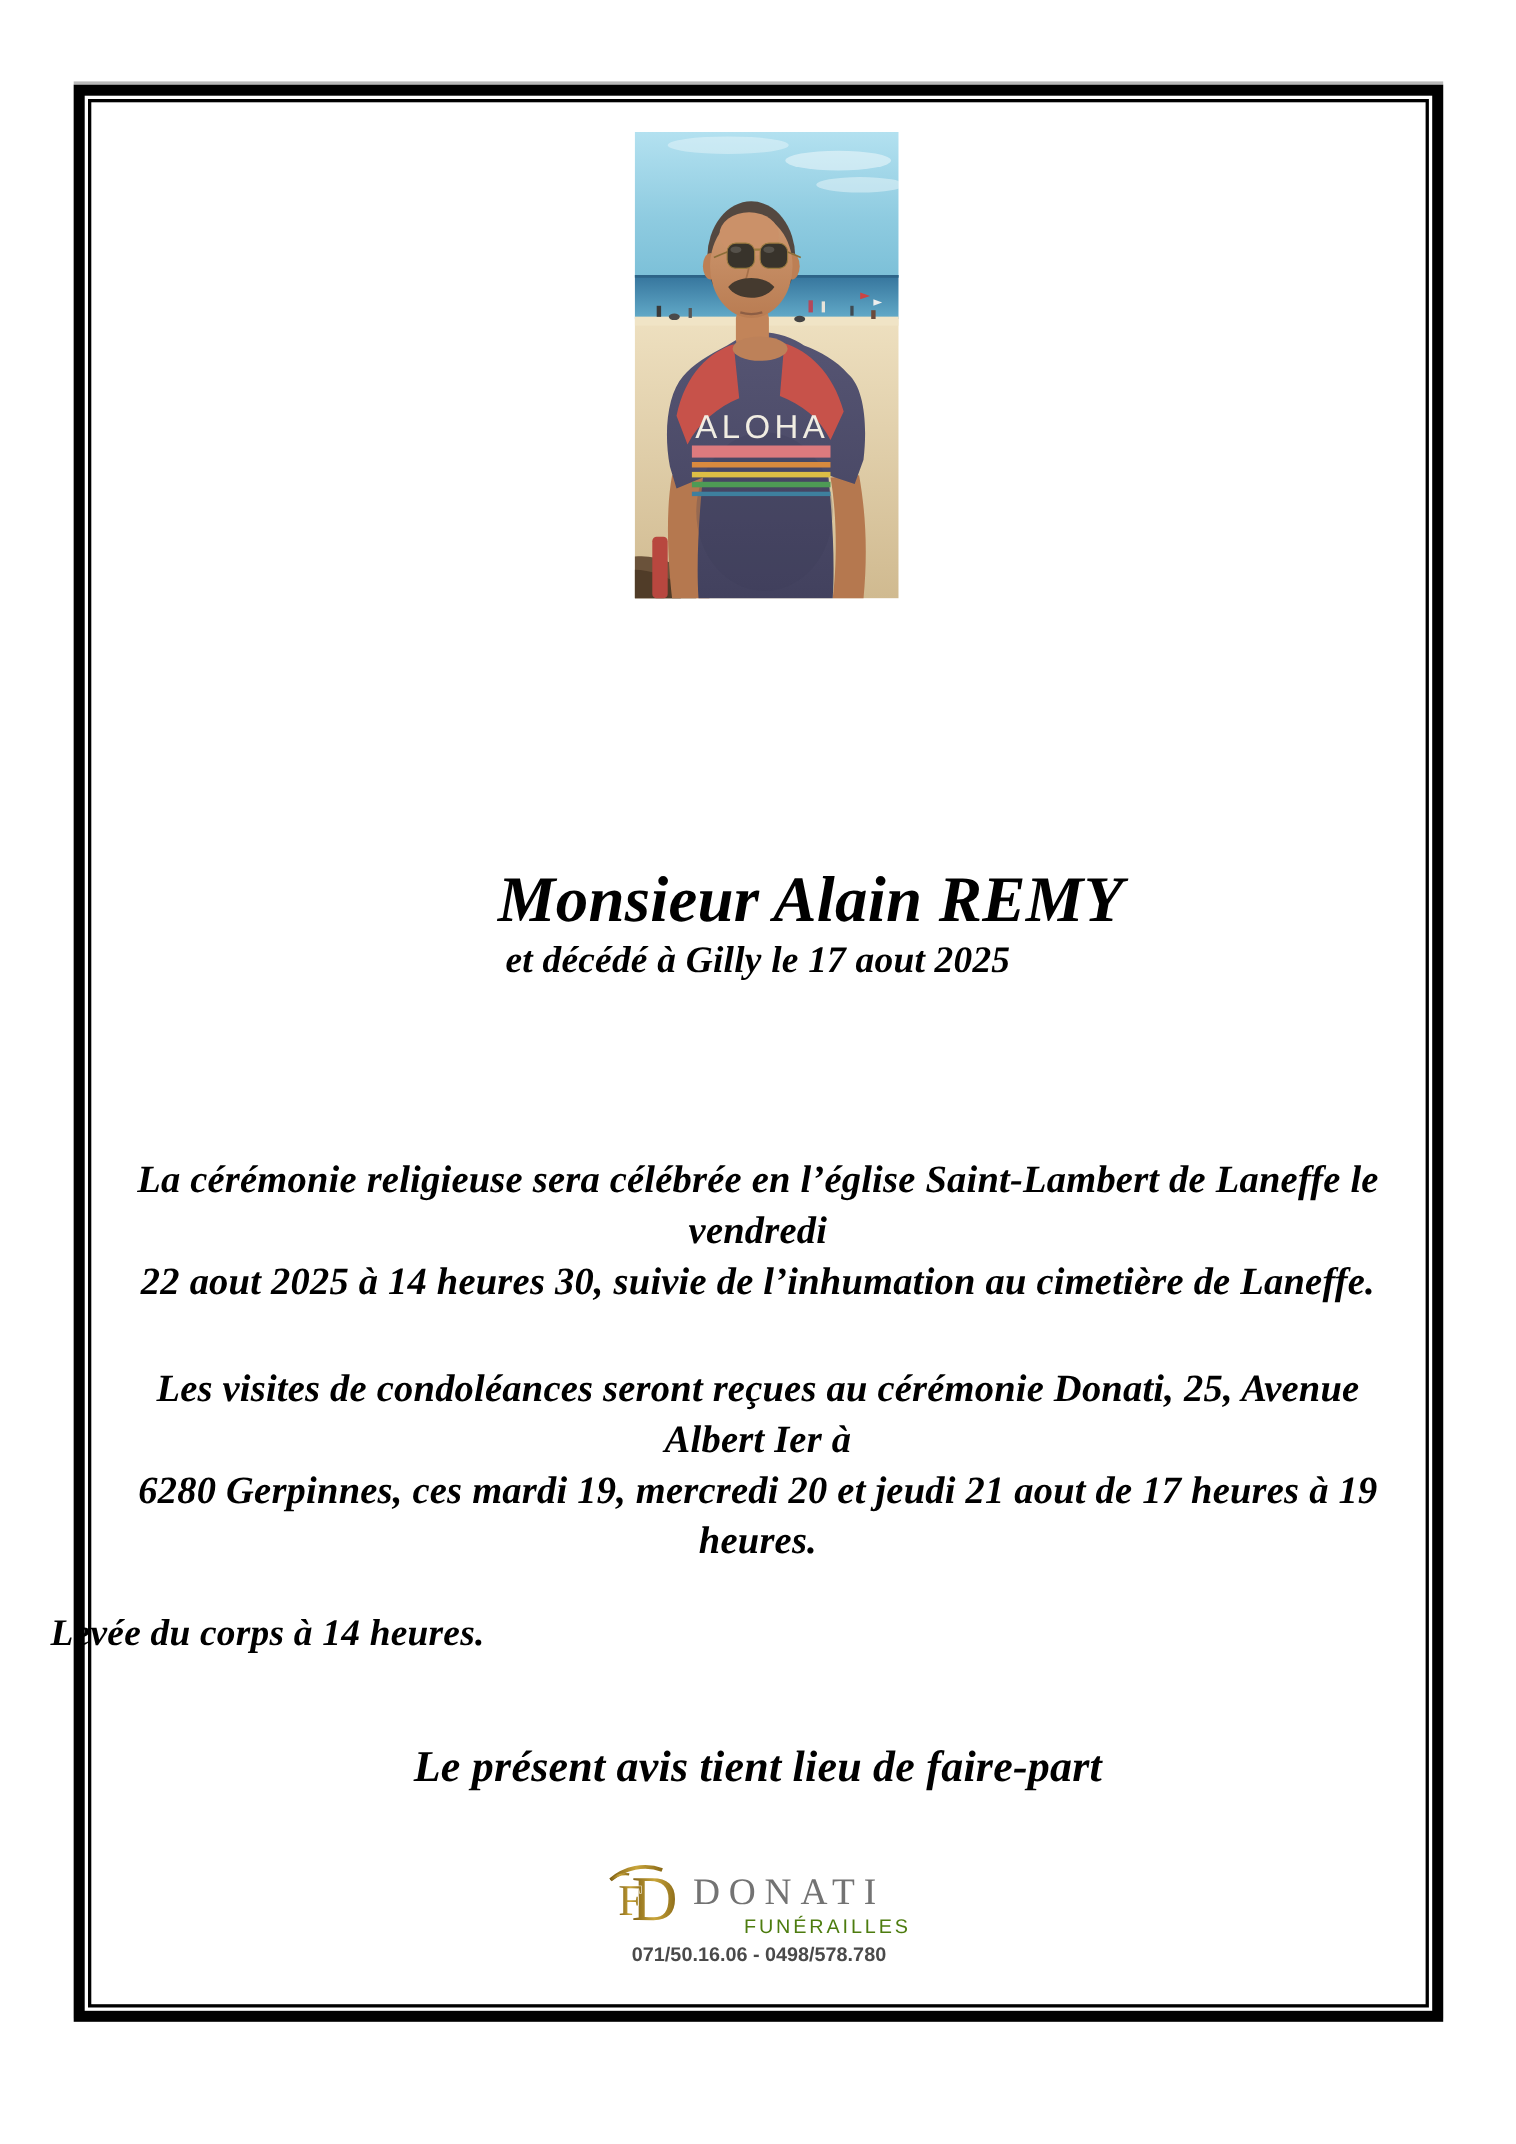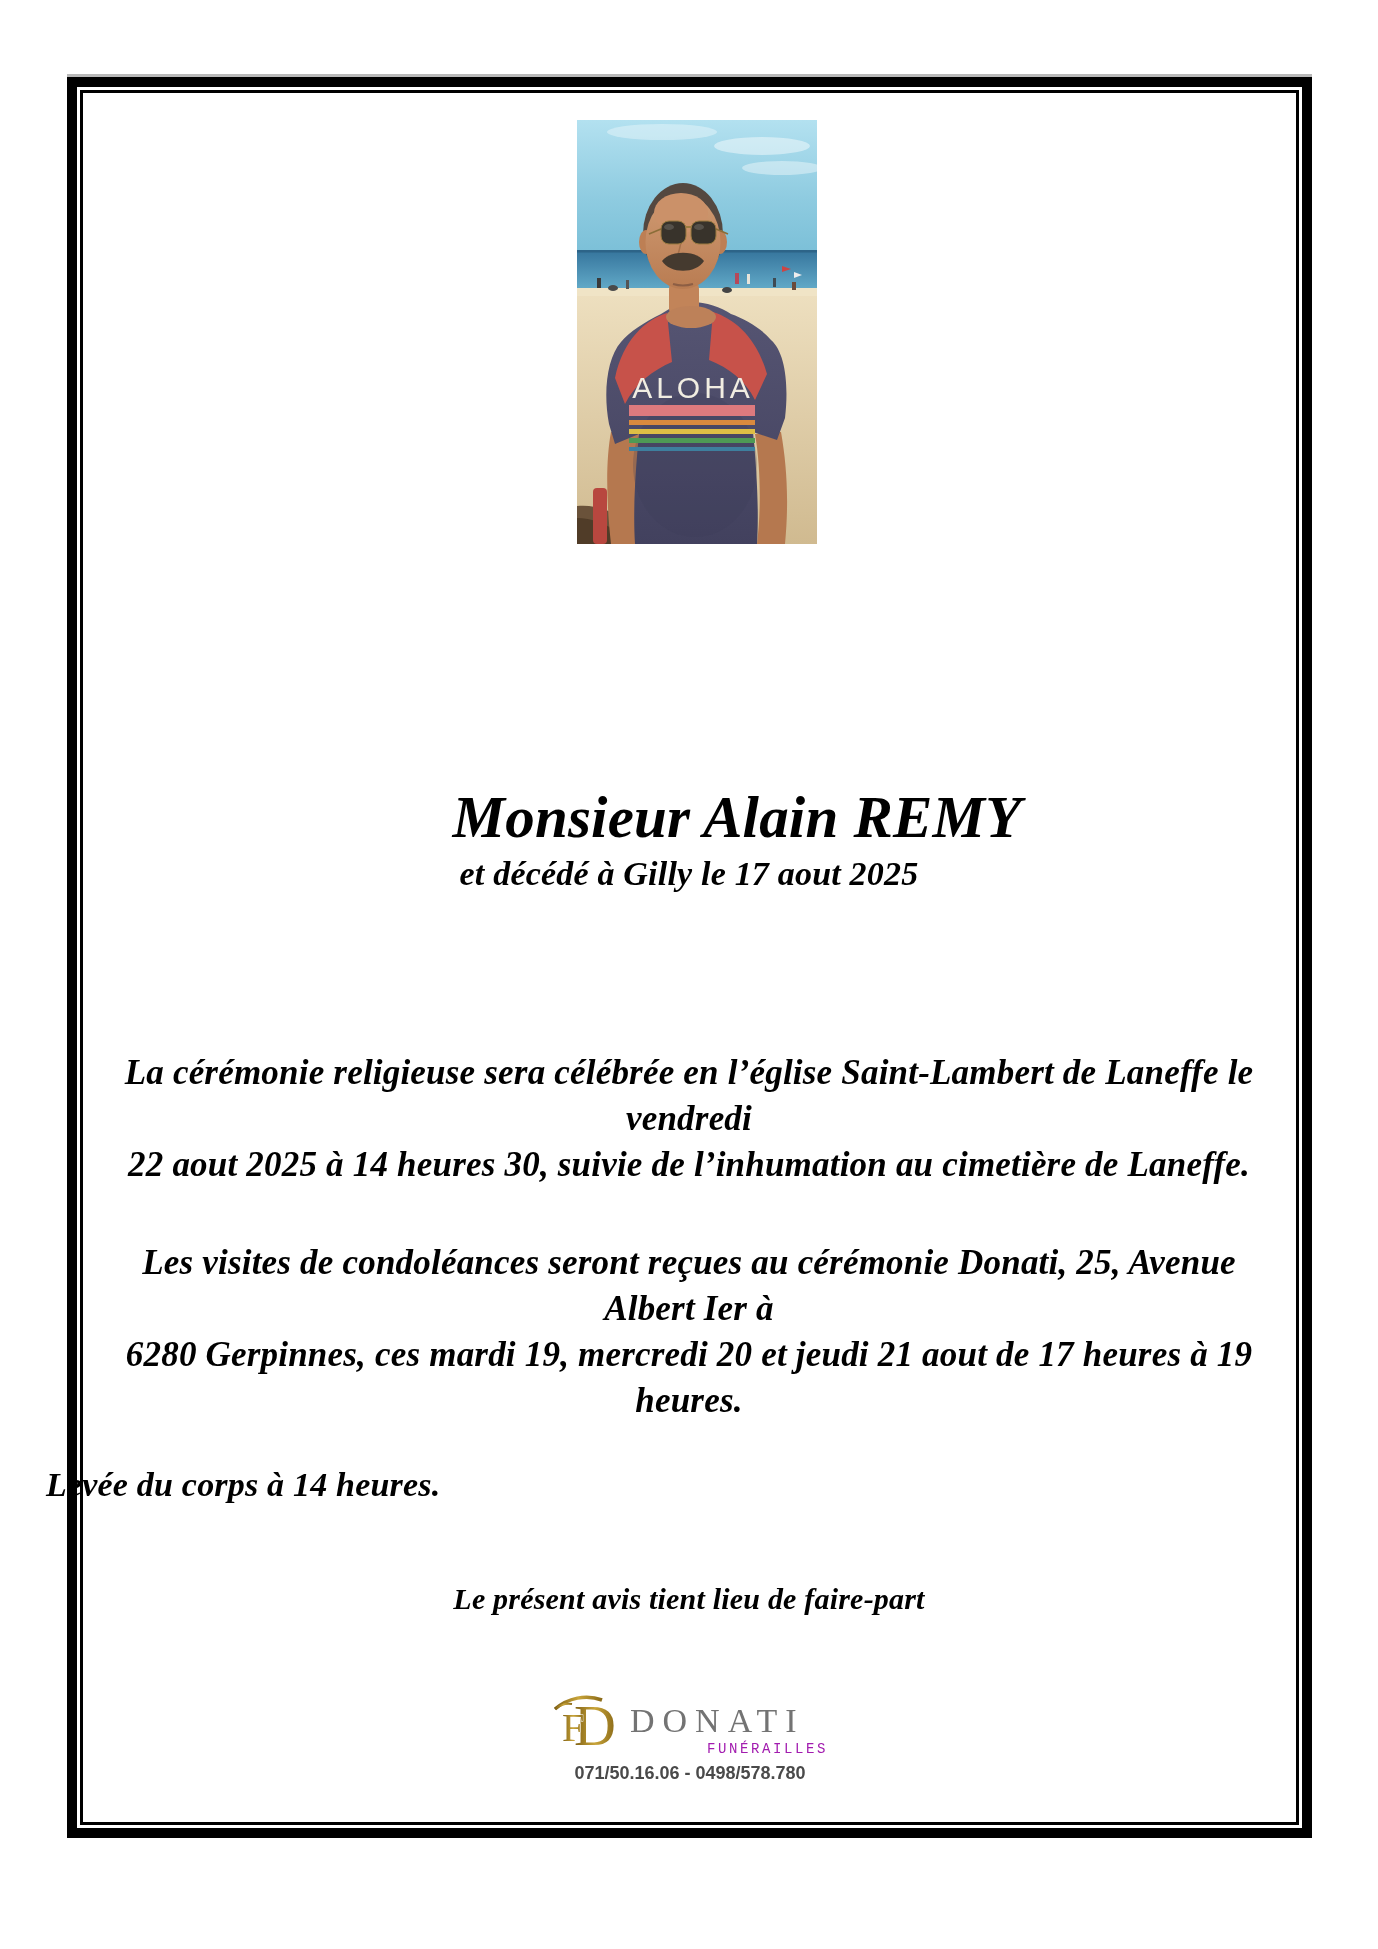--- a/index.html
+++ b/index.html
@@ -27,29 +27,29 @@
   .photo svg{display:block;width:240px;height:424px;}
 
   
   .txt{position:absolute;font-style:italic;font-weight:bold;letter-spacing:.2px;}
   .intro{left:98px;top:664px;font-size:37px;}
   .name{left:0;width:1378px;text-align:center;top:783px;font-size:59px;margin-left:48px;}
   .birthdeath{left:0;width:1378px;text-align:center;top:851px;font-size:34px;line-height:45px;}
   .ceremony{left:104px;width:1170px;text-align:center;top:1050px;font-size:35px;line-height:46px;}
   .condolences{left:104px;width:1170px;text-align:center;top:1240px;font-size:35px;line-height:46px;}
   .levee{left:0;width:1378px;text-align:left;top:1466px;font-size:34px;margin-left:46px;}
-  .notice{left:0;width:1378px;text-align:center;top:1582px;font-size:30px;}
+  .notice{left:0;width:1378px;text-align:center;top:1582px;font-size:40px;}
 
   
   .logo{position:absolute;left:552px;top:1692px;width:276px;}
   .logo-row{display:flex;align-items:flex-start;}
   .monogram{width:74px;height:58px;margin-right:4px;flex:0 0 auto;}
   .brand{padding-top:12px;flex:1;}
   .brand-name{font-size:34px;letter-spacing:8px;color:#737373;line-height:1;white-space:nowrap;}
-  .brand-sub{font-family:Liberation Mono, monospace;font-size:14px;letter-spacing:2.6px;color:#a21caf;text-align:right;margin-top:4px;line-height:1;}
+  .brand-sub{font-family:Liberation Sans, sans-serif;font-size:18px;letter-spacing:2.6px;color:#4d7c0f;text-align:right;margin-top:4px;line-height:1;}
   .phone{font-family:"Liberation Sans",sans-serif;font-weight:bold;font-size:18px;color:#4a4a4a;text-align:center;margin-top:7px;letter-spacing:0;white-space:nowrap;}
 </style>
 </head>
 <body>
 
 <div class="page">
 
   <div class="frame">
     <div class="frame-inner"></div>
   </div>

